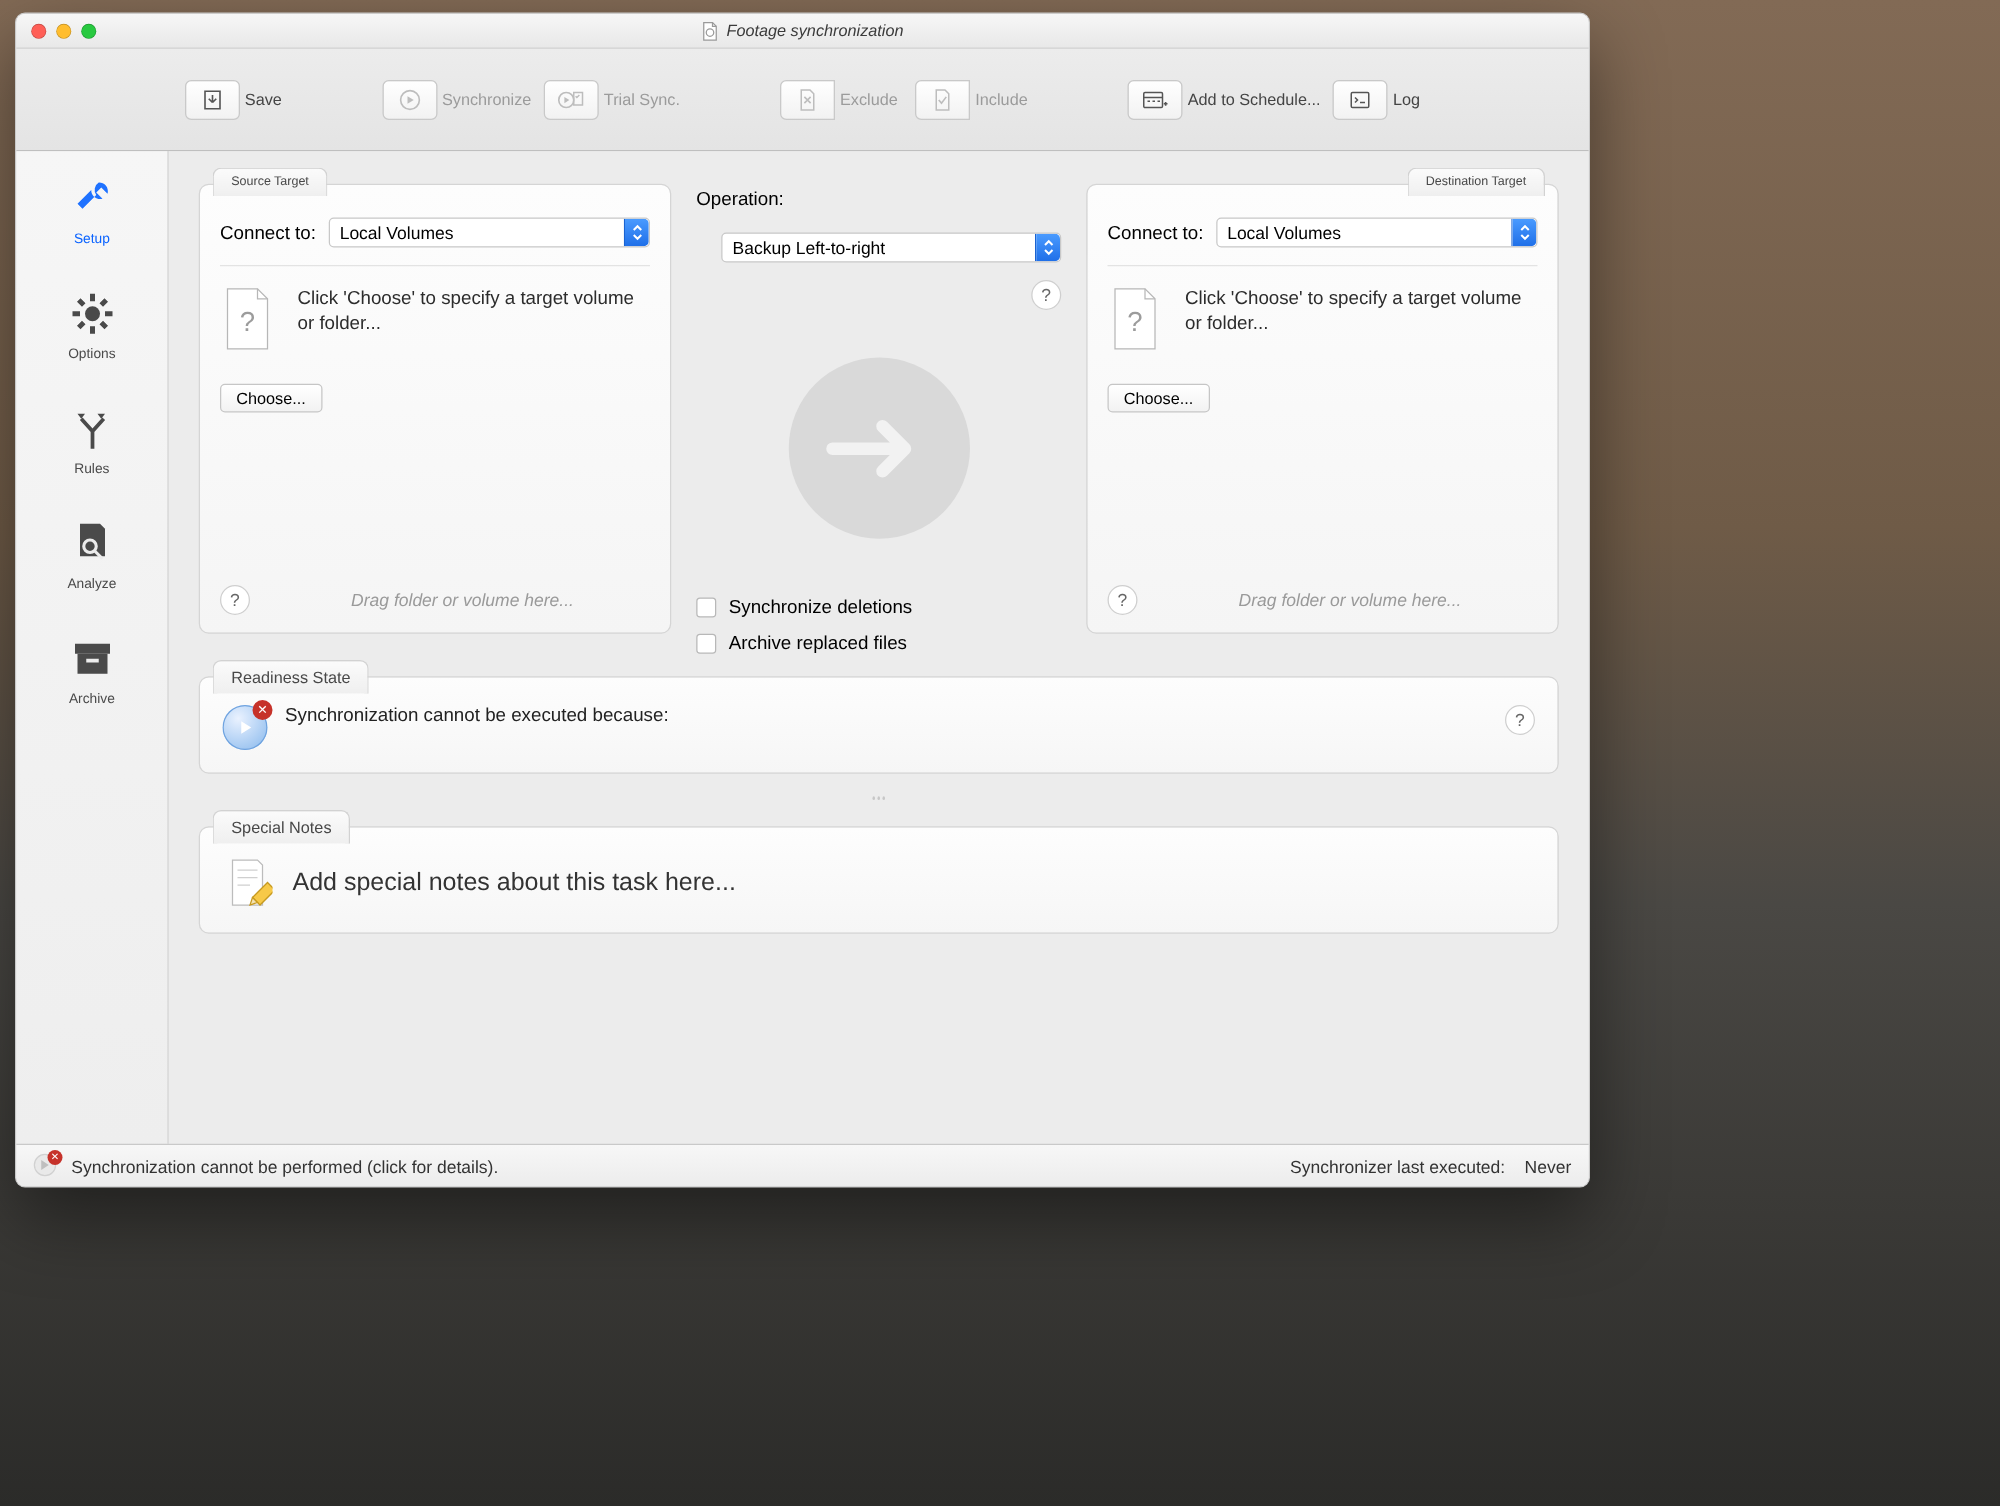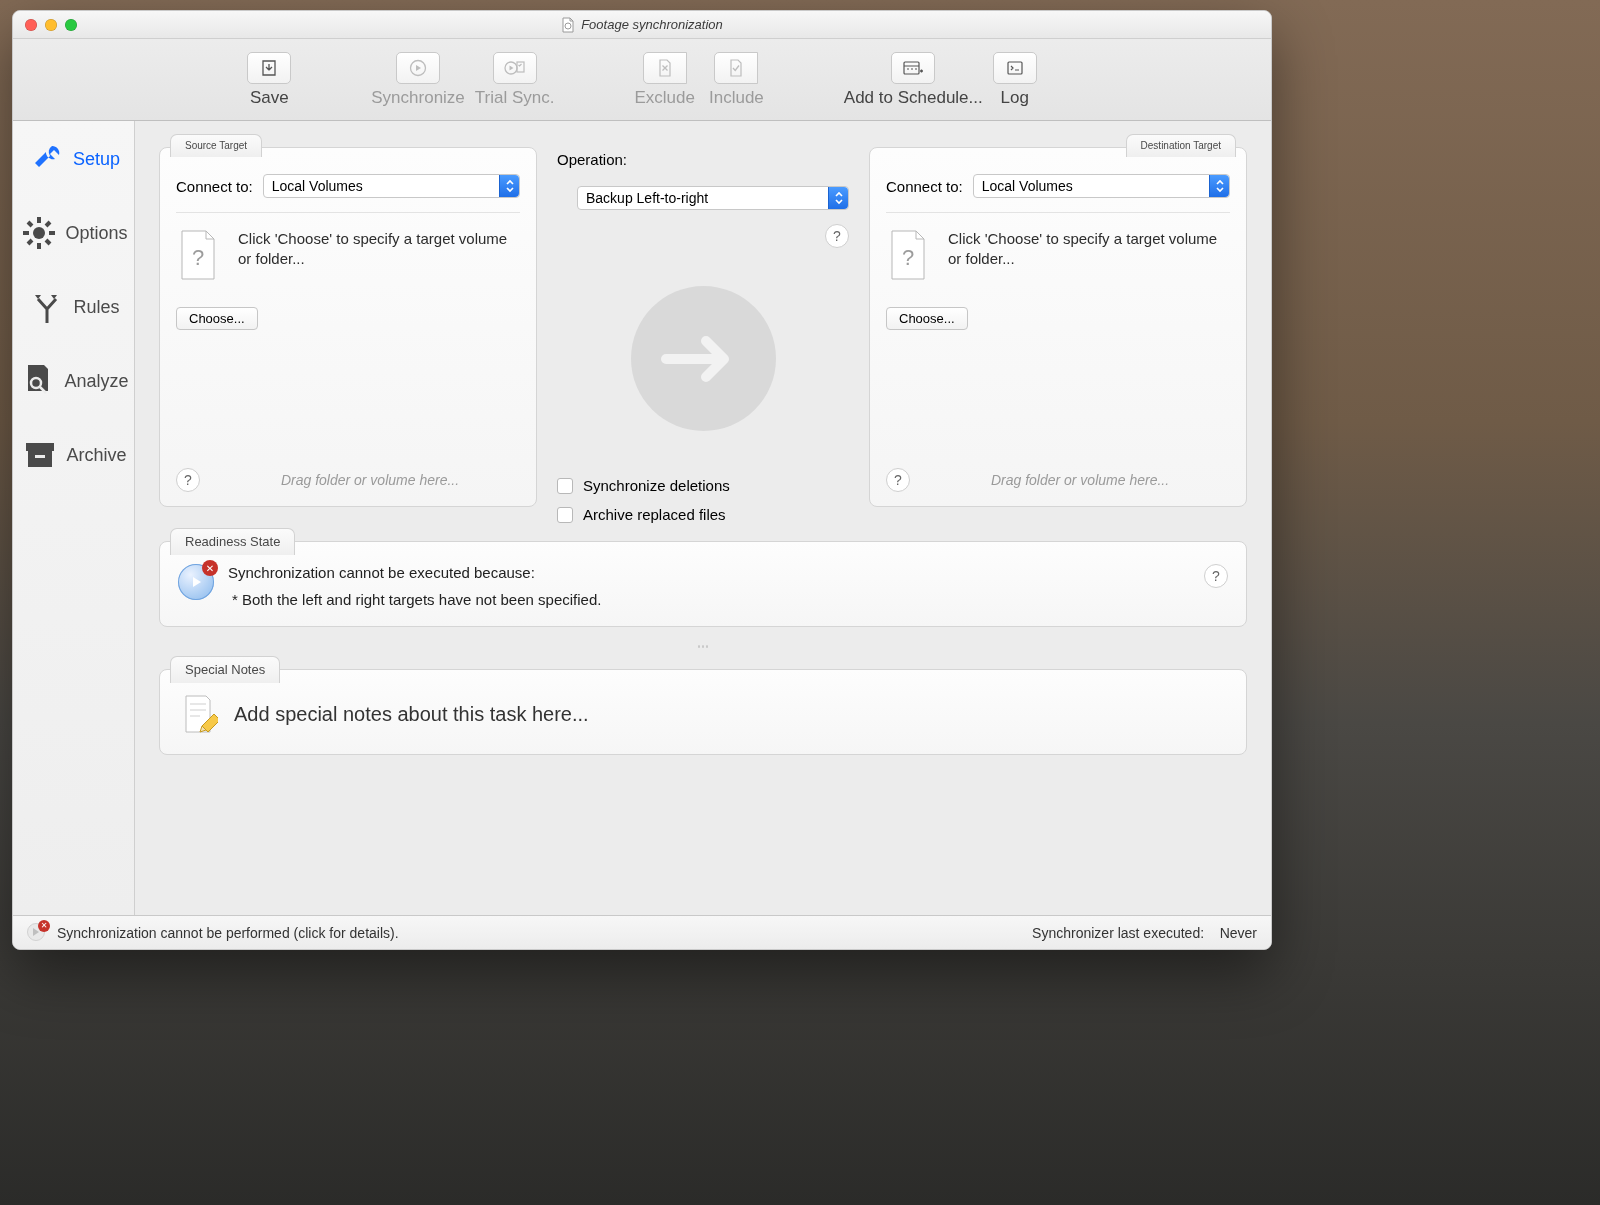--- a/index.html
+++ b/index.html
@@ -40,21 +40,21 @@
   .toolbar {
     height: 82px;
     background: linear-gradient(#ececec,#e4e4e4);
     border-bottom: 1px solid #bfbfbf;
     display:flex; align-items:center;
     padding: 0 20px;
     gap: 10px;
   }
   .tool-group { display:flex; gap:14px; }
   .spacer { flex:1; }
-  .tool-item { display:flex; flex-direction:column; align-items:center; gap:4px; font-size:17px; color:#444; }
+  .tool-item { display:flex; flex-direction:row; align-items:center; gap:4px; font-size:13px; color:#444; }
   .tool-btn {
     width:44px; height:32px;
     background: linear-gradient(#ffffff,#f2f2f2);
     border:1px solid #c9c9c9; border-radius:5px;
     display:flex; align-items:center; justify-content:center;
     color:#555;
   }
   .tool-item.disabled .tool-btn{color:#b7b7b7;}
   .tool-item.disabled{color:#9b9b9b;}
   .tool-pair .tool-btn{border-radius:5px 0 0 5px;}
@@ -62,21 +62,21 @@
 
   
   .body { flex:1; display:flex; min-height:0; }
   .sidebar {
     width: 122px;
     background: linear-gradient(#f6f6f6,#eeeeee);
     border-right:1px solid #cfcfcf;
     padding-top: 18px;
     display:flex; flex-direction:column; align-items:center; gap:34px;
   }
-  .side-item{display:flex;flex-direction:row;align-items:center;gap:6px;font-size:18px;color:#4a4a4a;}
+  .side-item{display:flex;flex-direction:column;align-items:center;gap:6px;font-size:11px;color:#4a4a4a;}
   .side-item.active{color:#0a63ff;}
 
   .content{ flex:1; background:#ececec; padding: 26px 24px 10px; display:flex; flex-direction:column; gap:18px; overflow:auto;}
 
   .row-top{display:flex; gap:20px; align-items:flex-start;}
   .group {
     flex:1 1 0;
     position:relative;
     background: linear-gradient(#fdfdfd,#f5f5f5);
     border:1px solid #d5d5d5; border-radius:8px;
@@ -474,21 +474,20 @@
           <div class="play-badge">
             <div class="circle">
                 <svg width="14" height="14" viewBox="0 0 14 14">
                   <path d="M4 2l8 5-8 5z" fill="#fff"></path>
                 </svg>
               </div>
             <div class="x">✕</div>
           </div>
           <div class="text" style="flex:1;">
             <div>Synchronization cannot be executed because:</div>
-            <div class="bullet">* Both the left and right targets have not been specified.</div>
           </div>
           <div class="help">?</div>
         </div>
       </div>
 
       <div class="grip">
           <span></span>
           <span></span>
           <span></span>
         </div>

